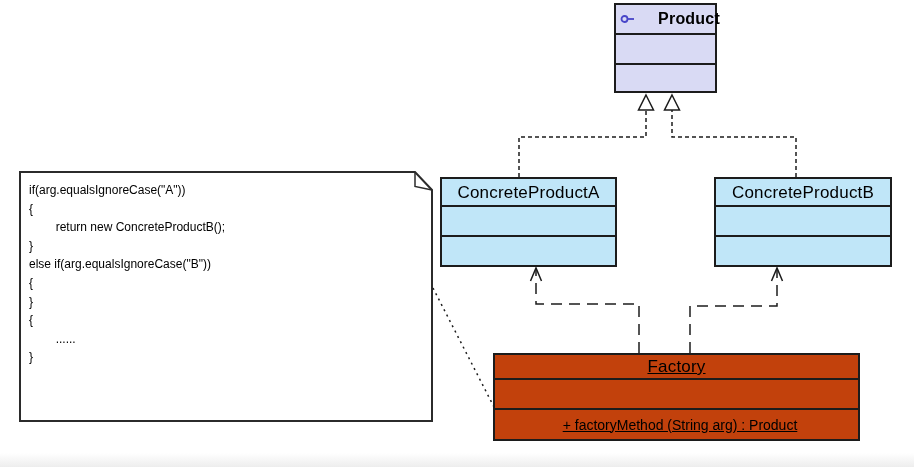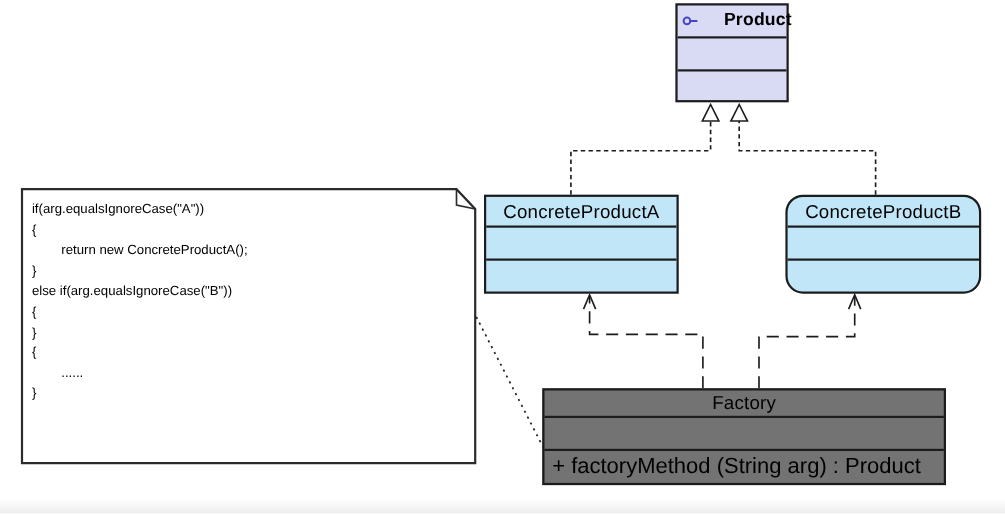--- a/index.html
+++ b/index.html
@@ -69,23 +69,24 @@
   #cls-cpa .c-mid, #cls-cpb .c-mid { height: 30px; }
   #cls-cpa .c-bot, #cls-cpb .c-bot { flex: 1 1 auto; }
 
   #cls-factory { left: 493px; top: 353px; width: 367px; height: 88px; }
   #cls-factory .uml-title { height: 23px; }
   #cls-factory .c-mid { height: 30px; }
   #cls-factory .c-ops {
     flex: 1 1 auto;
     display: flex;
     align-items: center;
-    font-size: 20px;
+    font-size: 14px;
     padding-left: 7px;
     white-space: nowrap;
+    justify-content: center;
   }
 
   
   .note-text {
     position: absolute;
     left: 20px; top: 172px;
     width: 413px; height: 249px;
     box-sizing: border-box;
     padding: 9px 0 0 9px;
     font-size: 12px;
@@ -128,21 +129,21 @@
       <path d="M771.5,281 L777,268 L782.5,281" fill="none" stroke="#1c1c1c" stroke-width="1.5"></path>
     </g>
 
     <path d="M433,288 L494,407" fill="none" stroke="#1c1c1c" stroke-width="1.5" stroke-dasharray="2 4"></path>
   </svg>
 
   <div class="note-text">
     <div>
         <div class="code-line">if(arg.equalsIgnoreCase("A"))</div>
         <div class="code-line">{</div>
-        <div class="code-line">	return new ConcreteProductA();</div>
+        <div class="code-line">	return new ConcreteProductB();</div>
         <div class="code-line">}</div>
         <div class="code-line">else if(arg.equalsIgnoreCase("B"))</div>
         <div class="code-line">{</div>
         <div class="code-line">}</div>
         <div class="code-line">{</div>
         <div class="code-line">	......</div>
         <div class="code-line">}</div>
       </div>
   </div>
 
@@ -161,29 +162,29 @@
   </div>
 
   <div class="uml-class" id="cls-cpa" style="background: rgb(192, 230, 248);">
     <div class="uml-title">
       <span>ConcreteProductA</span>
     </div>
     <div class="compartment c-mid"></div>
     <div class="compartment c-bot"></div>
   </div>
 
-  <div class="uml-class" id="cls-cpb" style="background: rgb(192, 230, 248); border-radius: 16px;">
+  <div class="uml-class" id="cls-cpb" style="background: rgb(192, 230, 248);">
     <div class="uml-title">
       <span>ConcreteProductB</span>
     </div>
     <div class="compartment c-mid"></div>
     <div class="compartment c-bot"></div>
   </div>
 
-  <div class="uml-class" id="cls-factory" style="background: #737373;">
+  <div class="uml-class" id="cls-factory" style="background: #c2410c; text-decoration: underline;">
     <div class="uml-title">
       <span>Factory</span>
     </div>
     <div class="compartment c-mid"></div>
     <div class="compartment c-ops">
       <span>+ factoryMethod (String arg) : Product</span>
     </div>
   </div>
 
 </div>

